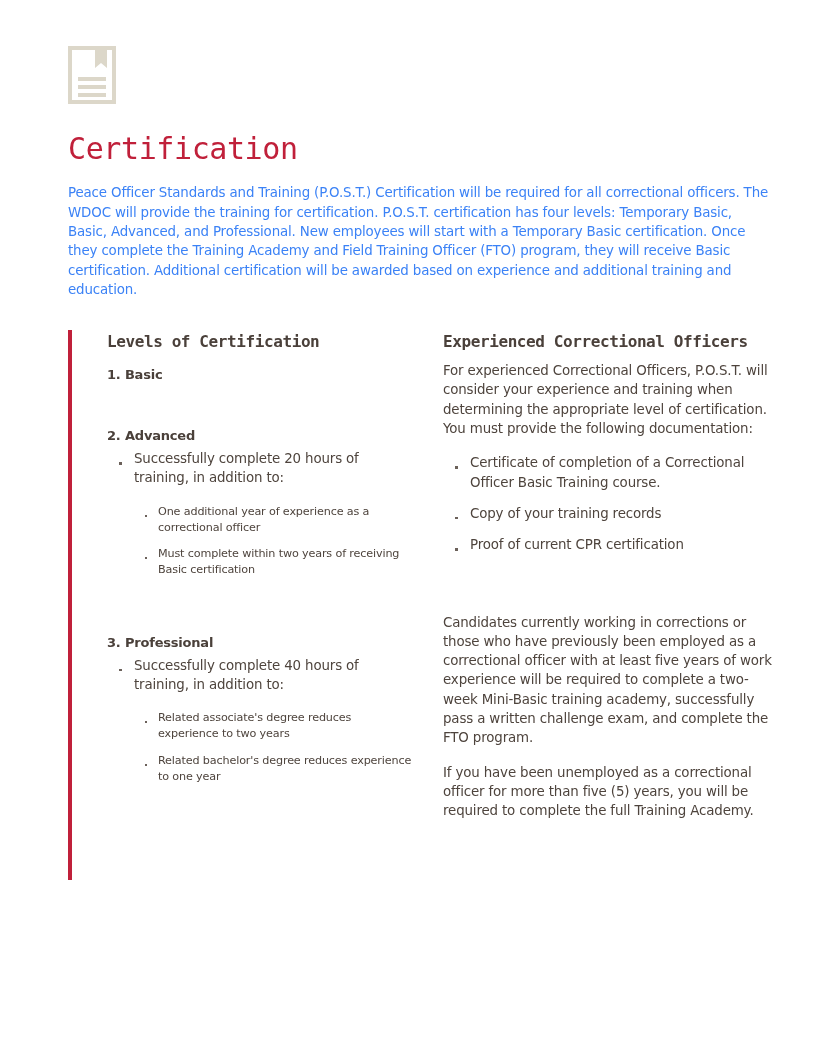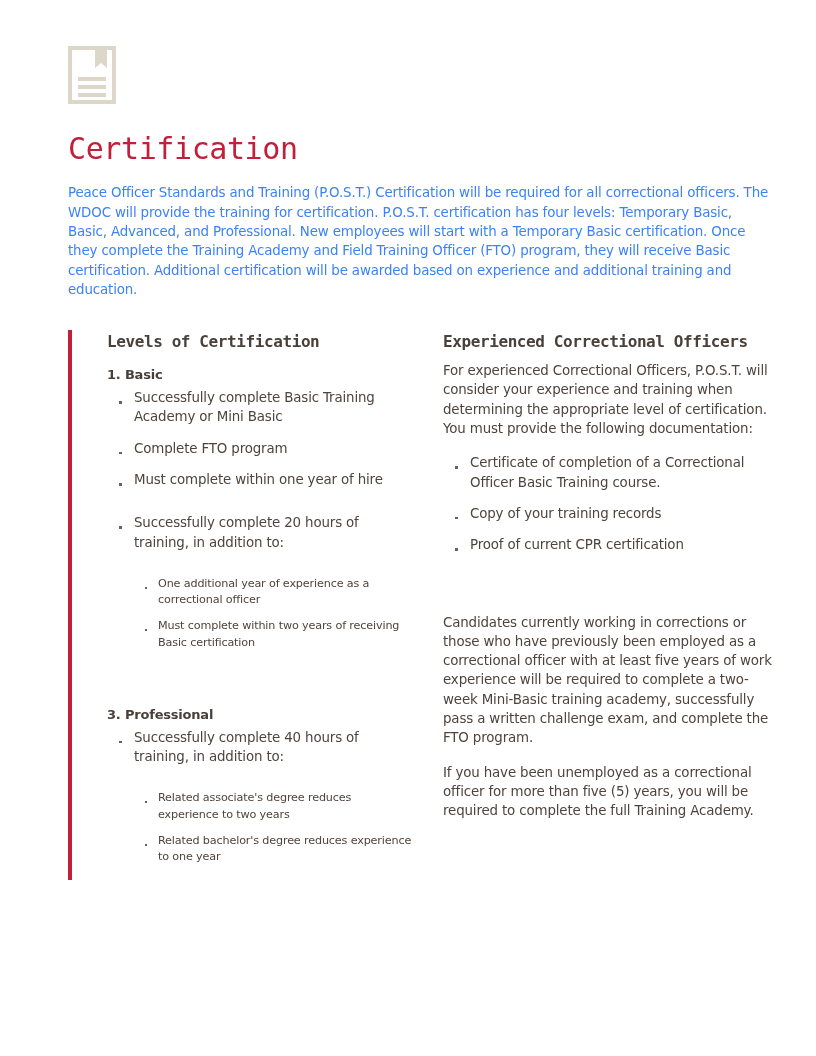--- a/index.html
+++ b/index.html
@@ -122,21 +122,21 @@
   ul.bl > li:before {
     content: "";
     position: absolute;
     left: 12px;
     top: 13px;
     width: 2.5px;
     height: 2.5px;
     background: #6B615A;
   }
   ul.bl.sub {
-    margin-top: 24px;
+    margin-top: 16px;
   }
   ul.bl.sub > li {
     padding-left: 24px;
     font-size: 11.2px;
     line-height: 16.2px;
     margin-bottom: 10px;
   }
   ul.bl.sub > li:before {
     left: 11px;
     top: 11px;
@@ -167,28 +167,24 @@
   <h1 class="doc-title">Certification</h1>
 
   <p class="intro">Peace Officer Standards and Training (P.O.S.T.) Certification will be required for all correctional officers. The WDOC will provide the training for certification. P.O.S.T. certification has four levels: Temporary Basic, Basic, Advanced, and Professional. New employees will start with a Temporary Basic certification. Once they complete the Training Academy and Field Training Officer (FTO) program, they will receive Basic certification. Additional certification will be awarded based on experience and additional training and education.</p>
 
   <div class="columns">
 
     <div class="col col-left">
       <h2 class="section-head">Levels of Certification</h2>
 
       <div class="num-head">1. Basic</div>
-      <ul class="bl">
-        <li>Successfully complete Basic Training Academy or Mini Basic</li>
-        <li>Complete FTO program</li>
-        <li>Must complete within one year of hire</li>
-      </ul>
 
       <div class="spacer-lg"></div>
 
+      <div class="num-head">2. Advanced</div>
       <ul class="bl">
         <li>
           <span>Successfully complete 20 hours of training, in addition to:</span>
           <ul class="bl sub">
             <li>One additional year of experience as a correctional officer</li>
             <li>Must complete within two years of receiving Basic certification</li>
           </ul>
         </li>
       </ul>
 

